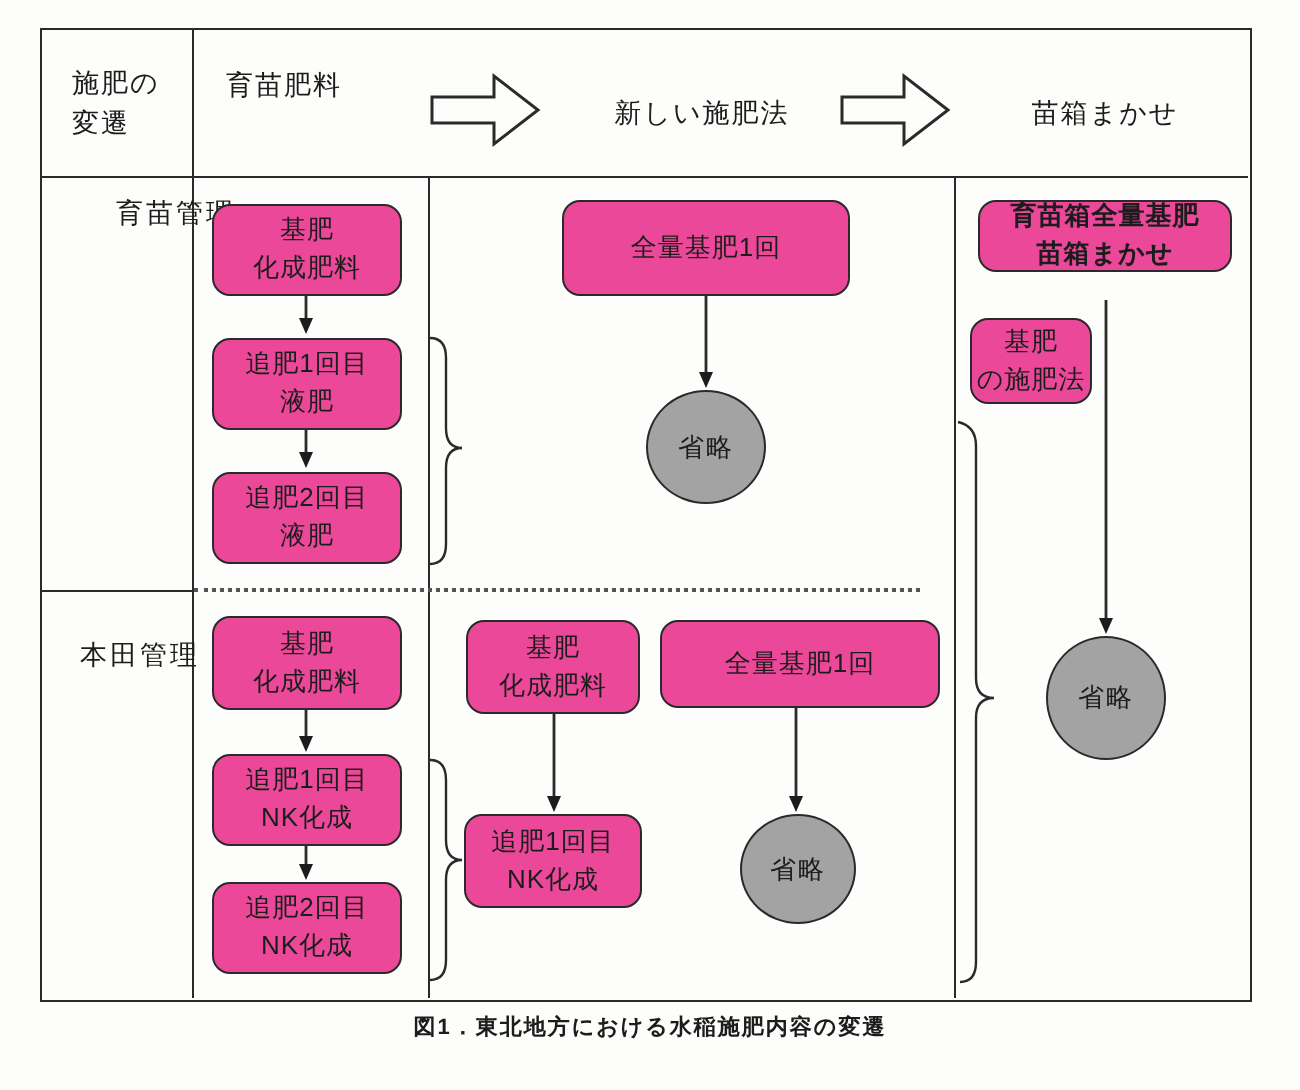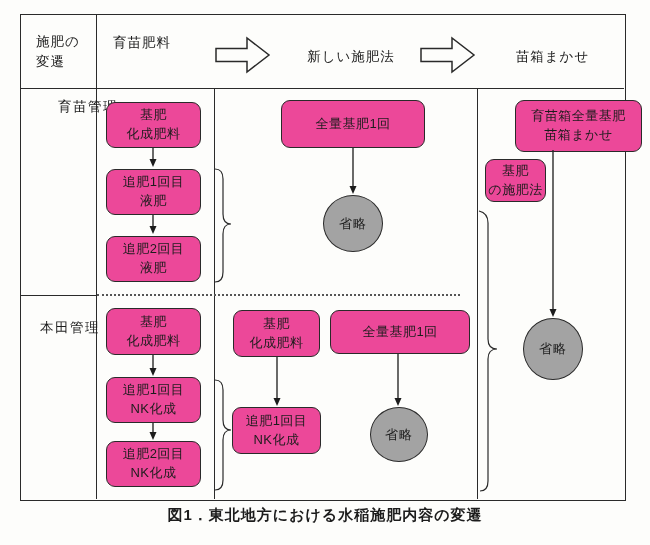--- a/index.html
+++ b/index.html
@@ -27,21 +27,21 @@
     display:flex;flex-direction:column;align-items:center;justify-content:center;
     font-size:13px;line-height:1.45;letter-spacing:0.5px;text-align:center;
     box-sizing:border-box;white-space:nowrap;
   }
   .circle{
     border:1.4px solid #2a2a2a;border-radius:50%;background:#a3a3a3;
     display:flex;align-items:center;justify-content:center;
     font-size:13px;letter-spacing:1px;box-sizing:border-box;
   }
   .caption{
-    font-size:15px;font-weight:bold;letter-spacing:1px;
+    font-size:11px;font-weight:bold;letter-spacing:1px;
     width:650px;text-align:center;
   }
   svg{position:absolute;left:0;top:0;pointer-events:none;}
   .stroke{stroke:#2a2a2a;stroke-width:1.4;fill:none;}
   .fatarrow{stroke:#2a2a2a;stroke-width:1.5;fill:#fdfdfb;}
   .ah{fill:#1c1c1c;stroke:none;}
 </style>
 </head>
 <body>
 
@@ -77,21 +77,21 @@
 <div class="abs box" style="left:106px;top:236px;width:95px;height:46px;">
   <span>追肥2回目</span>
   <span>液肥</span>
 </div>
 
 <div class="abs box" style="left:281px;top:100px;width:144px;height:48px;">
   <span>全量基肥1回</span>
 </div>
 <div class="abs circle" style="left:323px;top:195px;width:60px;height:57px;">省略</div>
 
-<div class="abs box" style="left:515px;top:100px;width:127px;height:52px;">
+<div class="abs box" style="left:489px;top:100px;width:127px;height:36px;font-weight:bold;">
   <span>育苗箱全量基肥</span>
   <span>苗箱まかせ</span>
 </div>
 <div class="abs box" style="left:485px;top:159px;width:61px;height:43px;">
   <span>基肥</span>
   <span>の施肥法</span>
 </div>
 <div class="abs circle" style="left:523px;top:318px;width:60px;height:62px;">省略</div>
 
 <div class="abs box" style="left:106px;top:308px;width:95px;height:47px;">

